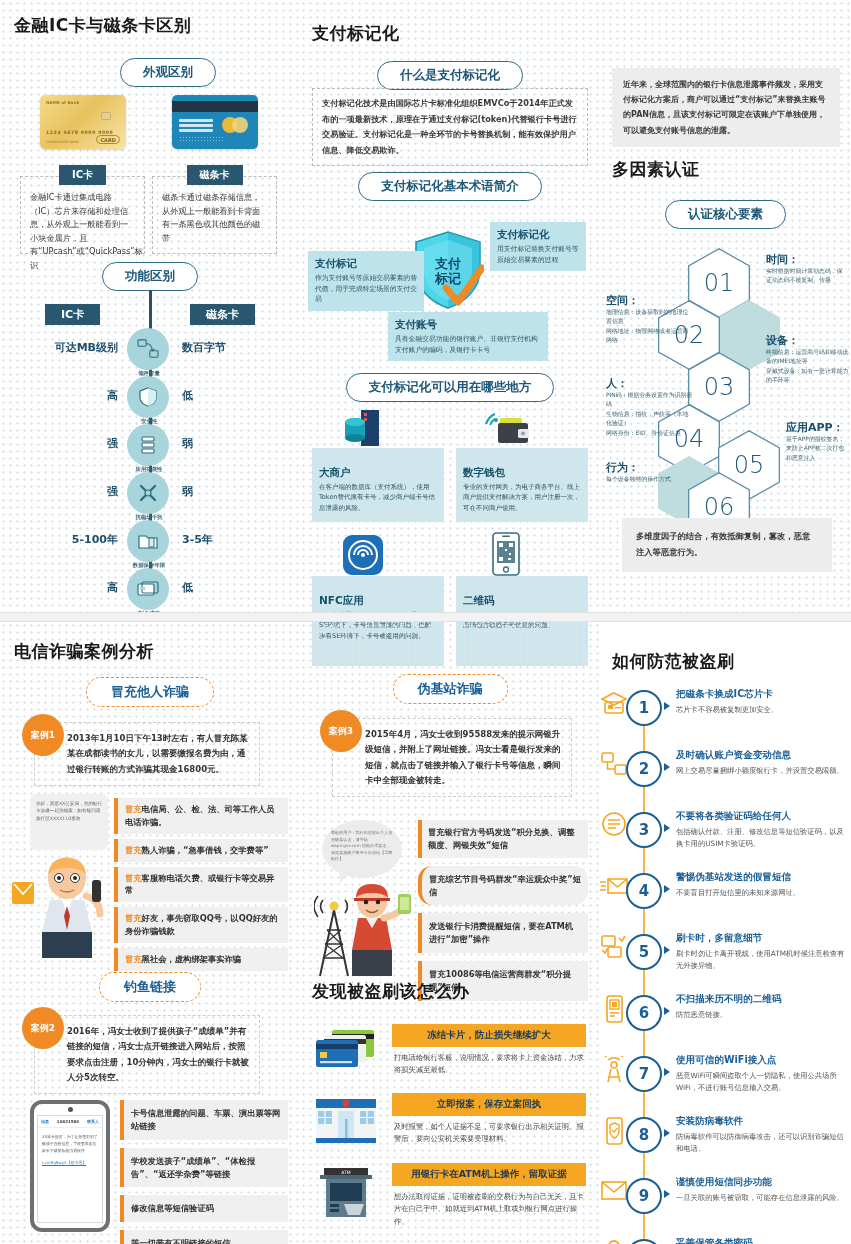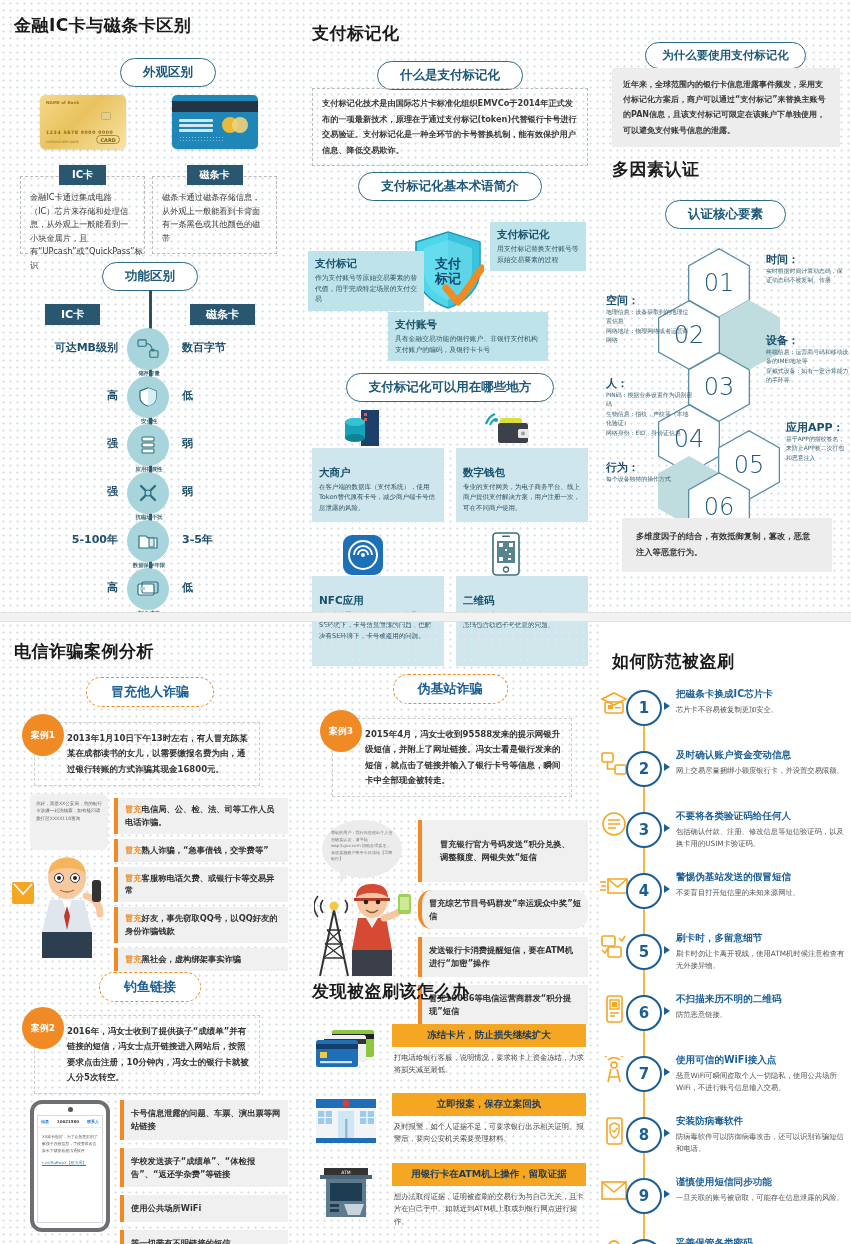--- a/index.html
+++ b/index.html
@@ -437,23 +437,20 @@
             <div class="ub-t">二维码</div>
             <div class="ub-d">线下的二维码、条形码支付，用于解决静态码包含敏感卡号信息的问题。</div>
           </div>
         </div>
       </div>
     </div>
   </div>
 
   <div class="col-right dotpattern">
 
-    <div style="position:absolute;left:0;top:42px;width:251px;text-align:center;">
-      <span class="pill" style="font-size:11.5px;padding:5px 16px;">为什么要使用支付标记化</span>
-    </div>
     <div class="grayblock" style="position:absolute;left:12px;top:68px;width:228px;">近年来，全球范围内的银行卡信息泄露事件频发，采用支付标记化方案后，商户可以通过“支付标记”来替换主账号的PAN信息，且该支付标记可限定在该账户下单独使用，可以避免支付账号信息的泄露。</div>
 
     <div style="position:absolute;left:12px;top:158px;" class="sec-title">多因素认证</div>
 
     <div style="position:absolute;left:0;top:200px;width:251px;text-align:center;">
       <span class="pill">认证核心要素</span>
     </div>
 
     <div class="hexwrap" style="position:absolute;left:0;top:248px;">
 
@@ -599,21 +596,21 @@
           <span>联系人</span>
         </div>
         <div style="padding:6px 4px;font-size:3.9px;line-height:1.75;color:#555;">XX家长您好，为了让您更好的了解孩子在校信息，学校要求各位家长下载安装校汛通软件</div>
         <div style="padding:0 4px;font-size:3.9px;color:#1c7ed6;text-decoration:underline;">t.cn/RqRwyX【校汛通】</div>
       </div>
     </div>
 
     <div style="position:absolute;left:120px;top:478px;width:168px;">
       <div class="fl-item" style="padding:7px;margin-bottom:8px;">卡号信息泄露的问题、车票、演出票等网站链接</div>
       <div class="fl-item" style="padding:7px;margin-bottom:8px;">学校发送孩子“成绩单”、“体检报告”、“返还学杂费”等链接</div>
-      <div class="fl-item" style="padding:7px;margin-bottom:8px;">使用公共场所WiFi</div>
+      <div class="fl-item" style="padding:7px;margin-bottom:8px;">修改信息等短信验证码</div>
       <div class="fl-item" style="padding:7px;">等一切带有不明链接的短信</div>
     </div>
   </div>
 
   <div class="col-mid-b dotpattern">
 
     <div style="position:absolute;left:0;top:52px;width:300px;text-align:center;">
       <span class="pill-dashed">伪基站诈骗</span>
     </div>
 
@@ -641,21 +638,21 @@
         <path d="M44 38 L72 38 L78 70 L38 70 Z" fill="#d64933"></path>
         <path d="M52 38 L58 48 L64 38 Z" fill="#f0f0f0"></path>
         <rect x="38" y="70" width="40" height="26" fill="#3a3f4a"></rect>
         <path d="M70 38 q16-4 20-12" fill="none" stroke="#f6c8a2" stroke-width="7" stroke-linecap="round"></path>
         <rect x="84" y="14" width="13" height="20" rx="2" fill="#9fd15a"></rect>
         <rect x="86" y="17" width="9" height="13" fill="#cfe89a"></rect>
       </svg>
     </div>
 
     <div style="position:absolute;left:118px;top:198px;width:170px;">
-      <div class="fl-item" style="padding:18px;margin-bottom:8px;">冒充银行官方号码发送“积分兑换、调整额度、网银失效“短信</div>
+      <div class="fl-item" style="padding:6px;margin-bottom:8px;">冒充银行官方号码发送“积分兑换、调整额度、网银失效“短信</div>
       <div class="fl-item" style="padding:7px;margin-bottom:8px;border-radius:14px;">冒充综艺节目号码群发“幸运观众中奖”短信</div>
       <div class="fl-item" style="padding:7px;margin-bottom:8px;">发送银行卡消费提醒短信，要在ATM机进行“加密”操作</div>
       <div class="fl-item" style="padding:7px;">冒充10086等电信运营商群发“积分提现”短信</div>
     </div>
 
     <div style="position:absolute;left:12px;top:358px;" class="sec-title">发现被盗刷该怎么办</div>
 
     <div style="position:absolute;left:14px;top:402px;width:272px;">
 
       <div style="display:flex;gap:10px;margin-bottom:16px;">

